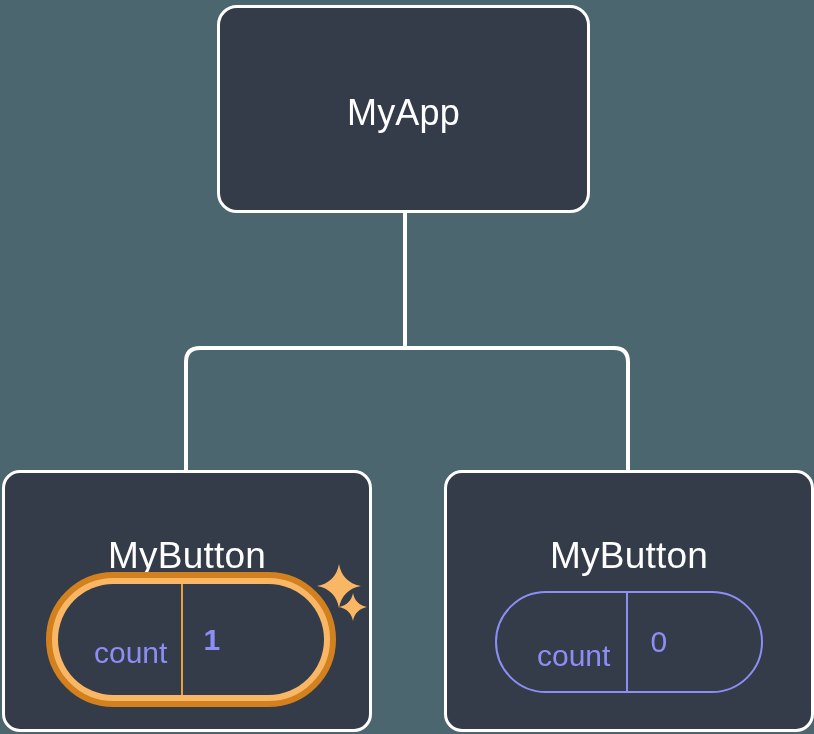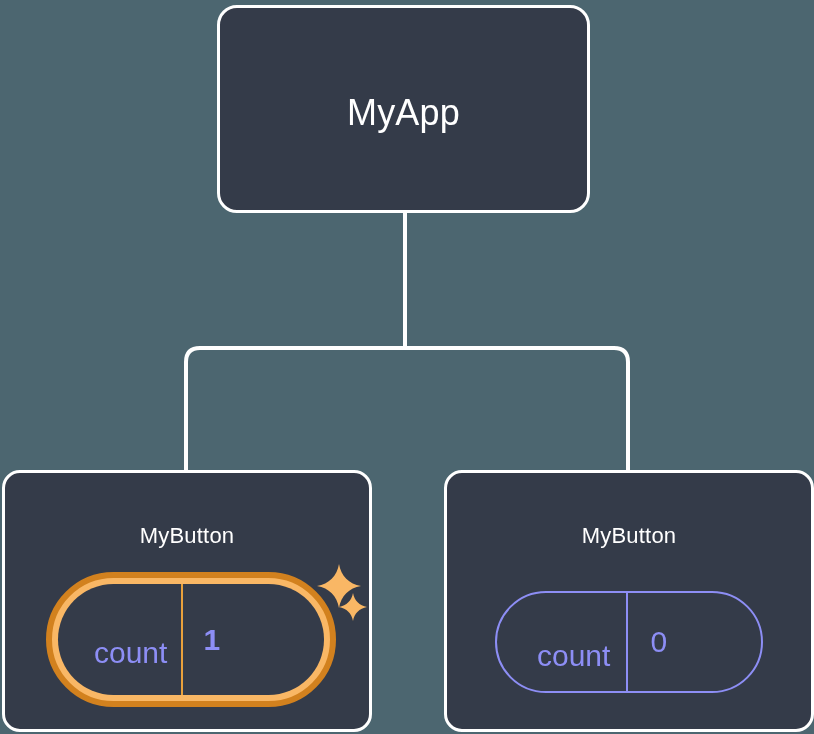--- a/index.html
+++ b/index.html
@@ -69,22 +69,22 @@
     width: 370px;
     height: 262px;
   }
   #node-child-right {
     left: 444px;
     top: 470px;
     width: 370px;
     height: 262px;
   }
   .child-title {
-    top: 50px;
-    font-size: 22px;
+    top: 62px;
+    font-size: 37px;
   }
 
   
   .state-pill {
     position: absolute;
     box-sizing: border-box;
     display: flex;
     align-items: stretch;
     background: transparent;
   }

